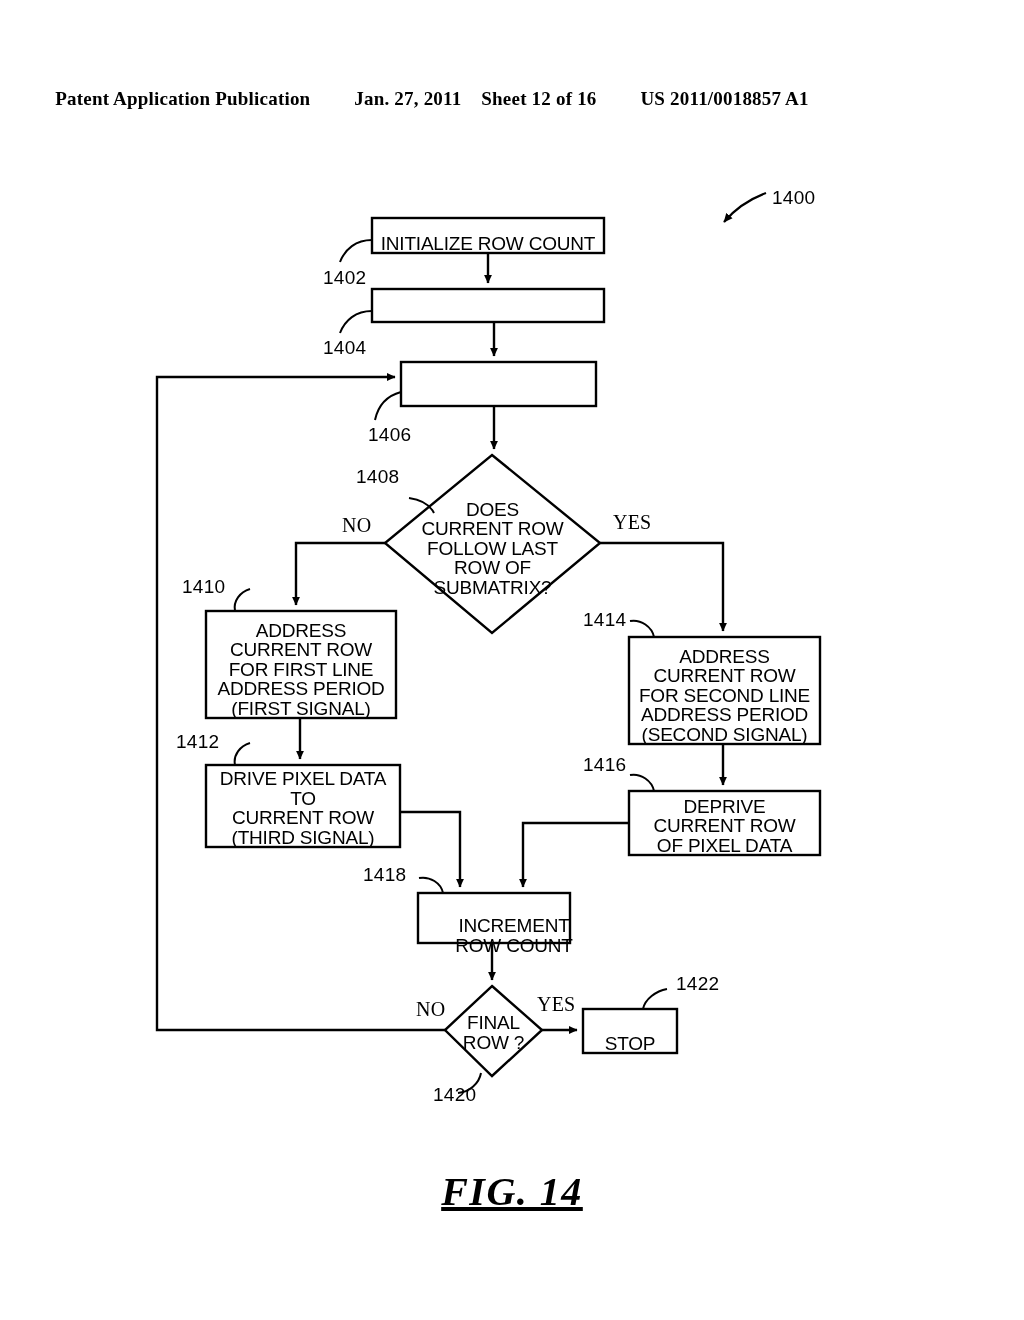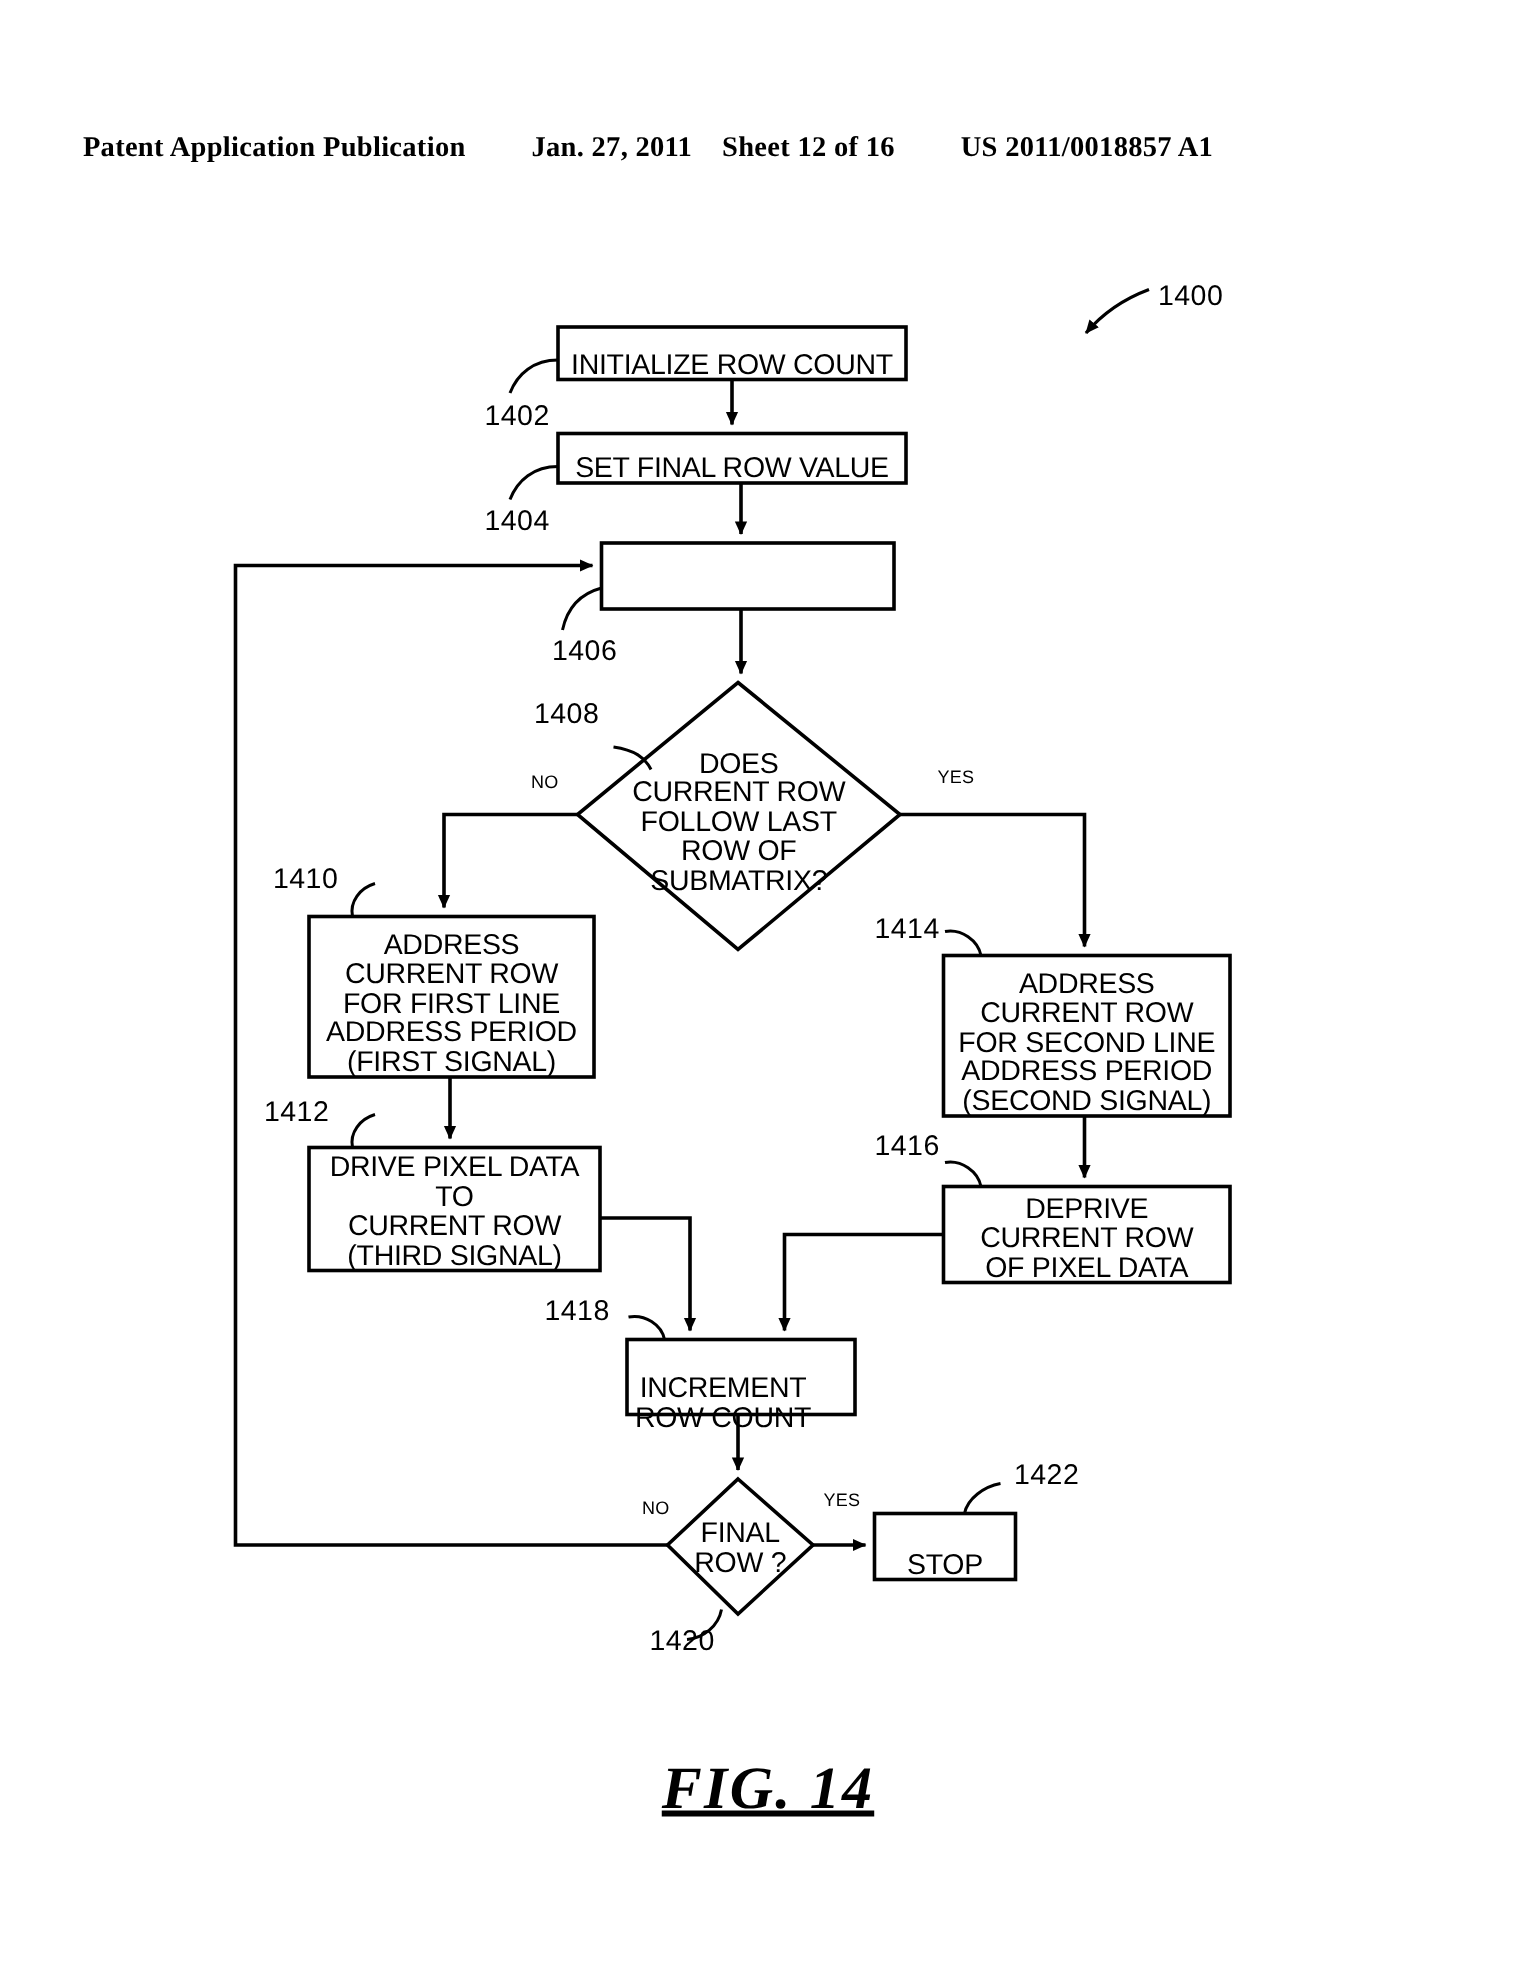--- a/index.html
+++ b/index.html
@@ -71,25 +71,24 @@
     position: absolute;
     font-family: "Liberation Sans", sans-serif;
     font-size: 19px;
     letter-spacing: 0.3px;
     white-space: nowrap;
   }
 
   
   .branch-label {
     position: absolute;
-    font-family: Liberation Sans, sans-serif;
-    font-size: 12px;
+    font-family: Liberation Serif, serif;
+    font-size: 20px;
     letter-spacing: 0.2px;
     white-space: nowrap;
-    margin-left: 12px;
   }
 
   
   #figure-caption {
     position: absolute;
     top: 1168px;
     left: 0;
     width: 1024px;
     text-align: center;
     font-family: "Liberation Serif", serif;
@@ -175,23 +174,20 @@
       </g>
 
       <path d="M766,193 C750,199 735,209 724,222" stroke-width="2.2" marker-end="url(#arrow)"></path>
     </g>
   </svg>
 
   <div class="node-text" style="left:372px; top:218px; width:232px; height:35px;">
     <span>INITIALIZE ROW COUNT</span>
   </div>
 
-  <div class="node-text" style="left:372px; top:289px; width:232px; height:33px;">
-    <span>SET FINAL ROW VALUE</span>
-  </div>
 
 
   <div class="node-text" style="left:385px; top:489px; width:215px; height:108px;">
     <span>DOES</span>
     <span>CURRENT ROW</span>
     <span>FOLLOW LAST</span>
     <span>ROW OF</span>
     <span>SUBMATRIX?</span>
   </div>
 
@@ -217,21 +213,21 @@
     <span>ADDRESS PERIOD</span>
     <span>(SECOND SIGNAL)</span>
   </div>
 
   <div class="node-text" style="left:629px; top:791px; width:191px; height:64px;">
     <span>DEPRIVE</span>
     <span>CURRENT ROW</span>
     <span>OF PIXEL DATA</span>
   </div>
 
-  <div class="node-text" style="left:406px; top:893px; width:152px; height:62px;">
+  <div class="node-text" style="left:438px; top:893px; width:152px; height:62px;">
     <span>INCREMENT</span>
     <span>ROW COUNT</span>
   </div>
 
   <div class="node-text" style="left:445px; top:1008px; width:97px; height:44px;">
     <span>FINAL</span>
     <span>ROW ?</span>
   </div>
 
   <div class="node-text" style="left:583px; top:1009px; width:94px; height:44px;">

